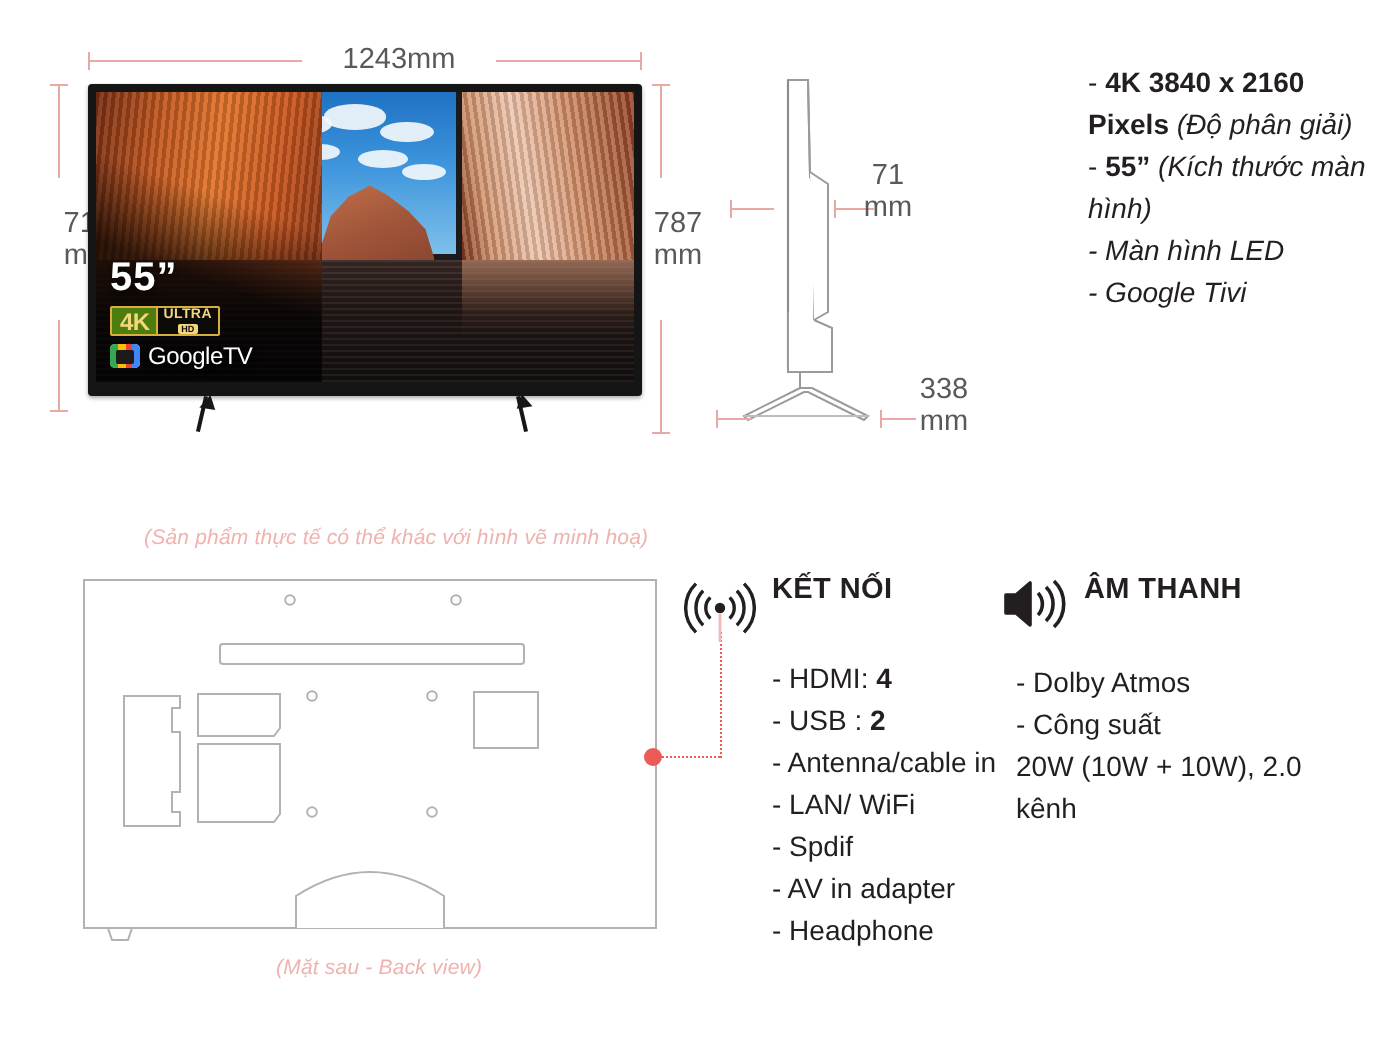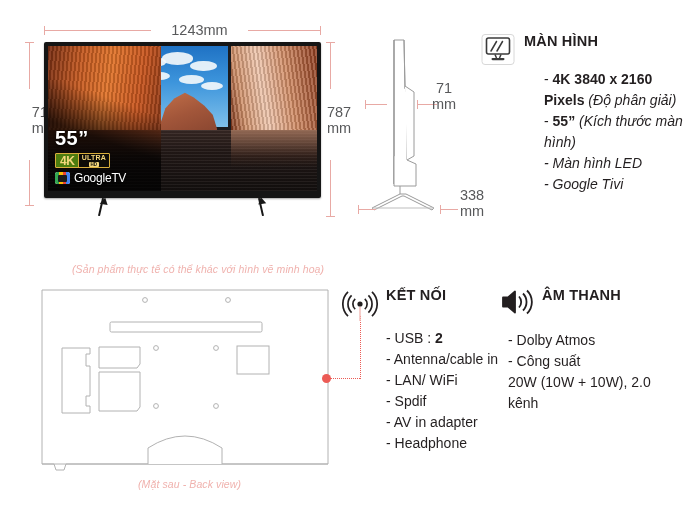--- a/index.html
+++ b/index.html
@@ -353,33 +353,20 @@
   <div class="dimline-h" style="left:358px; top:209px; width:18px;">
     <span class="cap-h" style="left:0;"></span>
   </div>
   <div class="dimline-h" style="left:440px; top:209px; width:18px;">
     <span class="cap-h" style="left:0;"></span>
   </div>
   <div class="dim-label" style="left:448px; top:187px; width:48px;">338
 mm</div>
 
   <div class="spec-block" style="left:480px; top:32px; width:212px;">
-    <div class="spec-head">
-      <span style="flex:0 0 auto; margin-top:1px;">
-        <svg width="36" height="33" viewBox="0 0 36 33" fill="none">
-          <rect x="2" y="1.5" width="32" height="30" rx="3" fill="#ffffff" stroke="#d8d8d8" stroke-width="1"></rect>
-          <rect x="6.5" y="5" width="23" height="16" rx="2" fill="#fff" stroke="#3b3b3b" stroke-width="1.6"></rect>
-          <path d="M11 18 L16.5 8.5" stroke="#3b3b3b" stroke-width="1.5" stroke-linecap="round"></path>
-          <path d="M17 18 L22.5 8.5" stroke="#3b3b3b" stroke-width="1.5" stroke-linecap="round"></path>
-          <path d="M15 21.5 L16.5 25 M21 21.5 L19.5 25" stroke="#3b3b3b" stroke-width="1.5"></path>
-          <rect x="11.5" y="25" width="13" height="2.2" rx="1.1" fill="#3b3b3b"></rect>
-        </svg>
-      </span>
-      <span class="spec-title">MÀN HÌNH</span>
-    </div>
     <ul class="spec-list" style="margin-left:64px; margin-top:-1px;">
       <li><span>- </span><span class="bold">4K 3840 x 2160 Pixels</span><span class="ital"> (Độ phân giải)</span></li>
       <li><span>- </span><span class="bold">55”</span><span class="ital"> (Kích thước màn hình)</span></li>
       <li class="ital">- Màn hình LED</li>
       <li class="ital">- Google Tivi</li>
     </ul>
   </div>
 
   <div class="caption" style="left:72px; top:263px;">(Sản phẩm thực tế có thể khác với hình vẽ minh hoạ)</div>
 
@@ -425,20 +412,21 @@
           <path d="M9.6 25.6 A12 12 0 0 1 9.6 8.4" stroke="#231f20" stroke-width="1.7" fill="none"></path>
           <path d="M26.4 8.4 A12 12 0 0 1 26.4 25.6" stroke="#231f20" stroke-width="1.7" fill="none"></path>
           <path d="M6 29.2 A17 17 0 0 1 6 4.8" stroke="#231f20" stroke-width="1.7" fill="none"></path>
           <path d="M30 4.8 A17 17 0 0 1 30 29.2" stroke="#231f20" stroke-width="1.7" fill="none"></path>
           <path d="M18 20 L18 34" stroke="#f2b9b5" stroke-width="1.4"></path>
         </svg>
       </span>
       <span class="spec-title">KẾT NỐI</span>
     </div>
     <ul class="spec-list" style="margin-left:44px; margin-top:1px;">
+      <li><span>- HDMI: </span><span class="bold">4</span></li>
       <li><span>- USB : </span><span class="bold">2</span></li>
       <li>- Antenna/cable in</li>
       <li>- LAN/ WiFi</li>
       <li>- Spdif</li>
       <li>- AV in adapter</li>
       <li>- Headphone</li>
     </ul>
   </div>
 
   <div class="spec-block" style="left:500px; top:286px; width:168px;">

